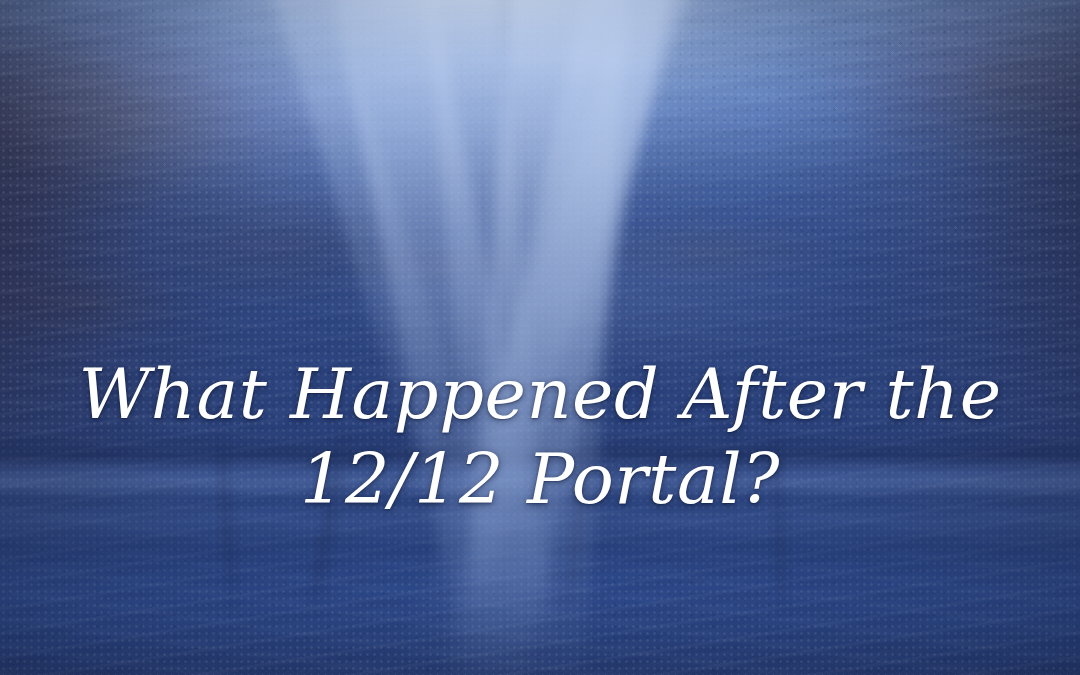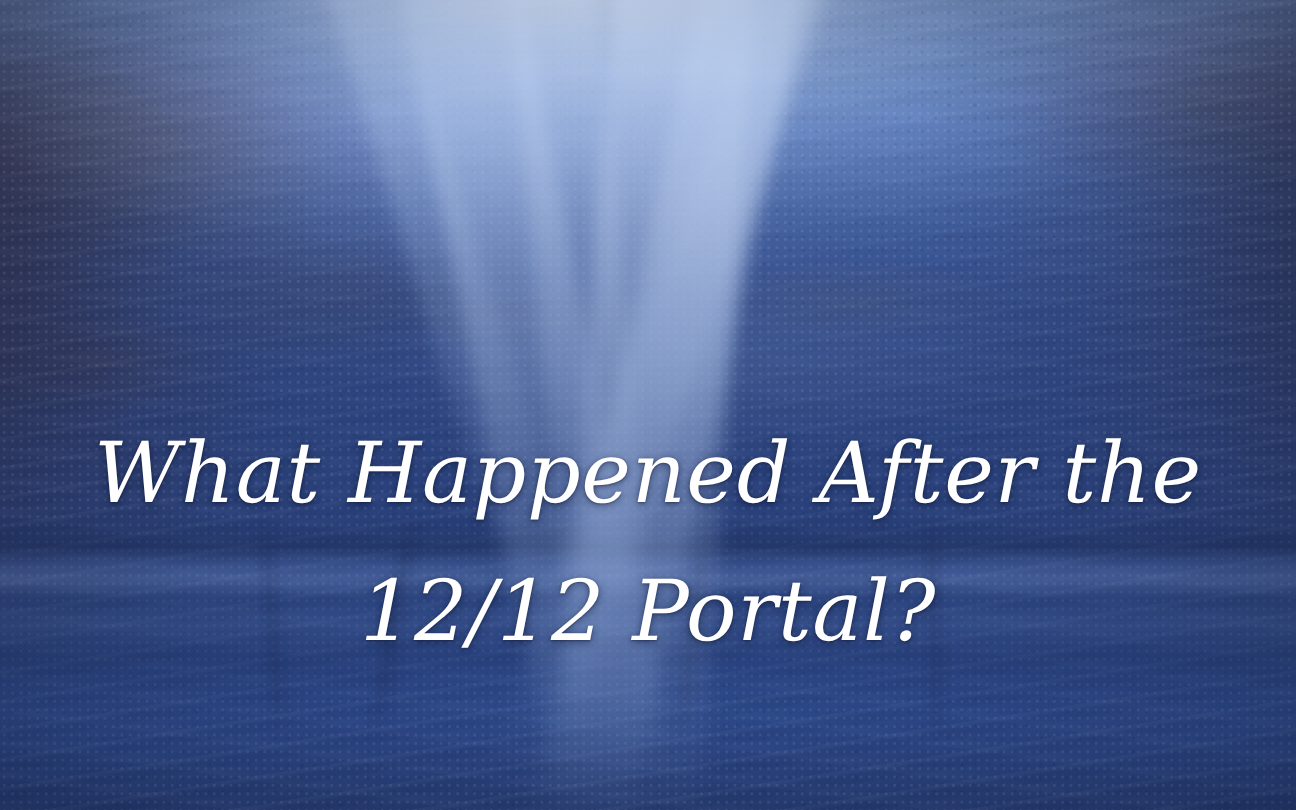--- a/index.html
+++ b/index.html
@@ -208,21 +208,20 @@
   }
   #title-line-1 {
     font-size: 70px;
     line-height: 84px;
     letter-spacing: .5px;
   }
   #title-line-2 {
     font-size: 70px;
     line-height: 86px;
     letter-spacing: .5px;
-    margin-top: 30px;
   }
 </style>
 </head>
 <body>
 
 <div id="stage">
 
   <div class="layer" id="bg-base"></div>
   <div class="layer" id="bg-archL"></div>
   <div class="layer" id="bg-archR"></div>

